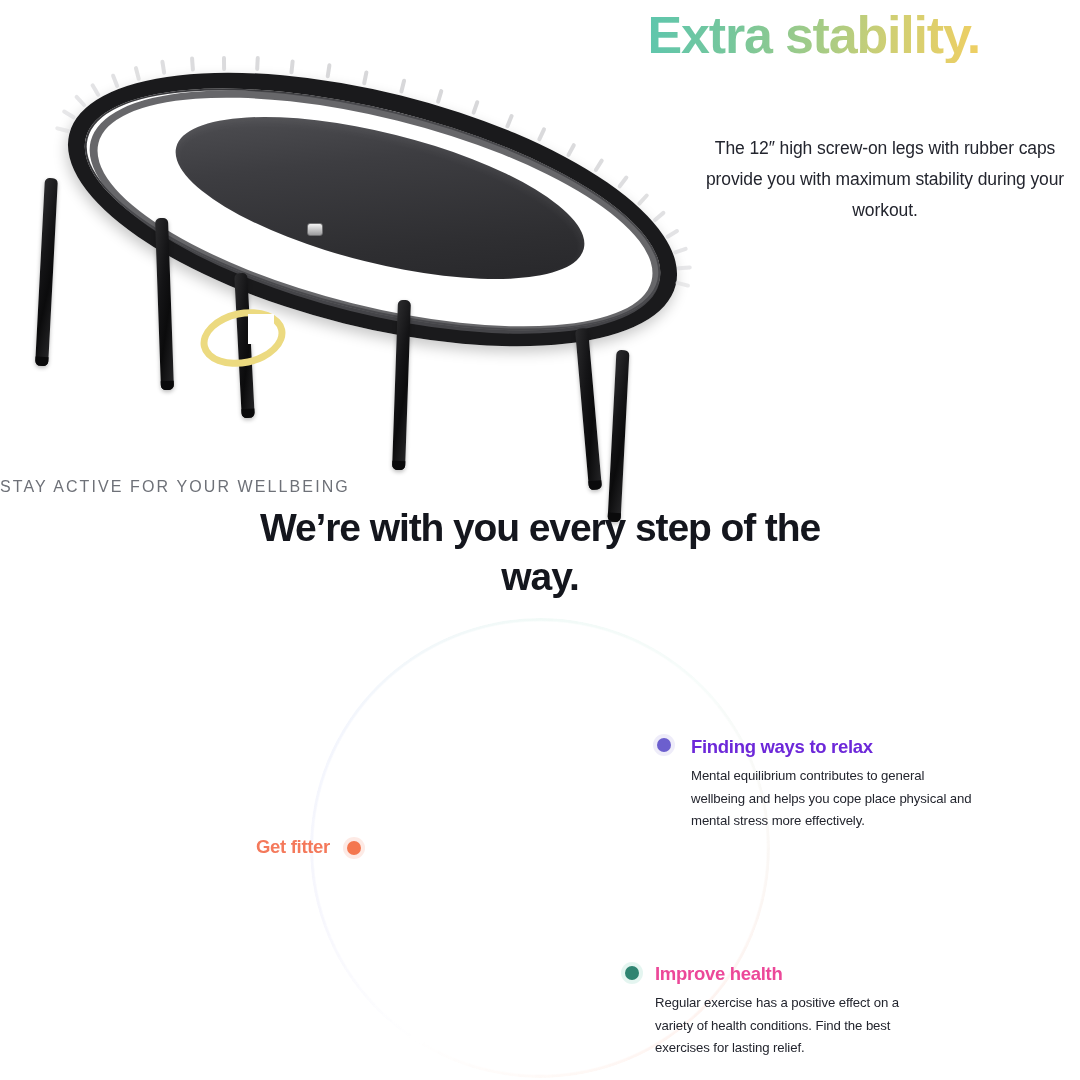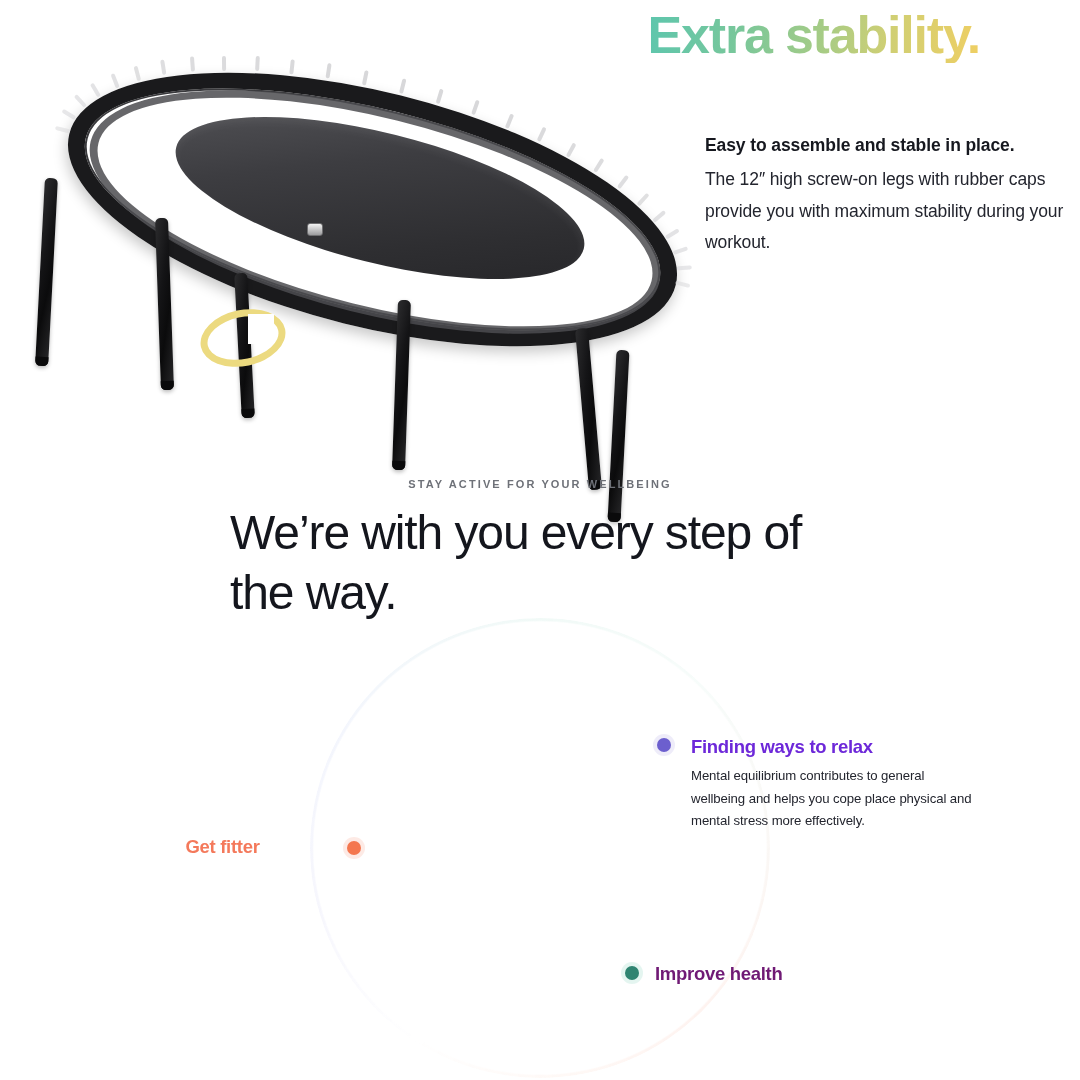--- a/index.html
+++ b/index.html
@@ -9,21 +9,21 @@
     width:1080px; height:1080px;
     background:#ffffff;
     font-family:"Liberation Sans", sans-serif;
     color:#1b1d27;
     overflow:hidden;
   }
 
   #page { position:relative; width:1080px; height:1080px; background:#fff; }
 
   
-  #hero { position:absolute; left:0; top:0; width:1080px; height:470px; }
+  #hero { position:absolute; left:0; top:0; width:1080px; height:470px;text-align:center; }
 
   #hero-title {
     position:absolute; right:100px; top:8px;
     font-size:52px; font-weight:700; letter-spacing:-1.2px;
     line-height:1.05; white-space:nowrap;
     background-image:linear-gradient(95deg,#5ec6ad 0%,#79c79a 28%,#a9cc84 54%,#cfcf74 72%,#efcf63 100%);
     -webkit-background-clip:text; background-clip:text;
     -webkit-text-fill-color:transparent; color:transparent;
   }
 
@@ -98,27 +98,27 @@
     border:7px solid #ecda80;
     transform:rotate(-12deg);
   }
   #yellow-ring-mask {
     position:absolute; left:228px; top:236px; width:26px; height:30px;
     background:#fff;
   }
 
   
   #eyebrow {
-    position:absolute; left:0; top:478px; width:1080px; text-align:center;
-    font-size:11px; font-weight:700; letter-spacing:2.1px;
+    position:absolute; left:0; top:478px; width:1080px; 
+    font-size:16px; font-weight:400; letter-spacing:2.1px;
     text-transform:uppercase; color:#6e7178;
   }
   #section-title {
-    position:absolute; left:230px; top:503px; width:620px; 
-    font-size:48px; font-weight:400; line-height:1.26;
+    position:absolute; left:230px; top:503px; width:620px; text-align:center;
+    font-size:39px; font-weight:700; line-height:1.26;
     letter-spacing:-1.1px; color:#14161d;
   }
 
   
   #ring-wrap { position:absolute; left:0; top:0; width:1080px; height:1080px; }
 
   .ring {
     position:absolute; border-radius:50%;
     left:50%; top:848px; transform:translate(-50%,-50%);
   }
@@ -200,25 +200,25 @@
     font-size:18.5px; font-weight:700; letter-spacing:-.3px; margin-bottom:7px;
   }
   .node p {
     font-size:13.2px; font-weight:500; line-height:1.72;
     letter-spacing:-.1px; color:#23252e;
   }
 
   #node-relax  { left:691px; top:736px; width:290px; text-align:left; }
   #node-relax  h3 { color:#6d28d9; }
 
-  #node-fitter { left:115px; top:836px; width:215px; text-align:center; }
+  #node-fitter { left:115px; top:836px; width:215px; text-align:right; }
   #node-fitter h3 { color:#f4795b; }
 
   #node-health { left:655px; top:963px; width:265px; text-align:left; }
-  #node-health h3 { color:#701a75; }
+  #node-health h3 { color:#ec4899; }
 </style>
 </head>
 <body>
 
 <div id="page">
 
   <section id="hero">
 
     <h1 id="hero-title">Extra stability.</h1>
 
@@ -263,21 +263,20 @@
       <div class="leg" style="left:218px; top:195px; width:13px; height:145px; transform:rotate(-3deg);"></div>
       <div class="leg" style="left:375px; top:222px; width:13px; height:170px; transform:rotate(2deg);"></div>
       <div class="leg" style="left:562px; top:250px; width:13px; height:162px; transform:rotate(-5deg);"></div>
       <div class="leg" style="left:592px; top:272px; width:13px; height:172px; transform:rotate(3deg);"></div>
 
       <div id="yellow-ring"></div>
       <div id="yellow-ring-mask"></div>
     </div>
 
     <div id="hero-copy">
-      <p class="lead">Easy to assemble and stable in place.</p>
       <p class="body">The 12″ high screw-on legs with rubber caps provide you with maximum stability during your workout.</p>
     </div>
   </section>
 
   <p id="eyebrow">STAY ACTIVE FOR YOUR WELLBEING</p>
   <h2 id="section-title">We’re with you every step of the way.</h2>
 
   <section id="ring-wrap">
 
     <div class="ring" id="halo-2"></div>
@@ -298,16 +297,17 @@
       <h3>Finding ways to relax</h3>
       <p>Mental equilibrium contributes to general wellbeing and helps you cope place physical and mental stress more effectively.</p>
     </div>
 
     <div class="node" id="node-fitter">
       <h3>Get fitter</h3>
     </div>
 
     <div class="node" id="node-health">
       <h3>Improve health</h3>
+      <p>Regular exercise has a positive effect on a variety of health conditions. Find the best exercises for lasting relief.</p>
     </div>
   </section>
 
 </div>
 
 </body></html>

